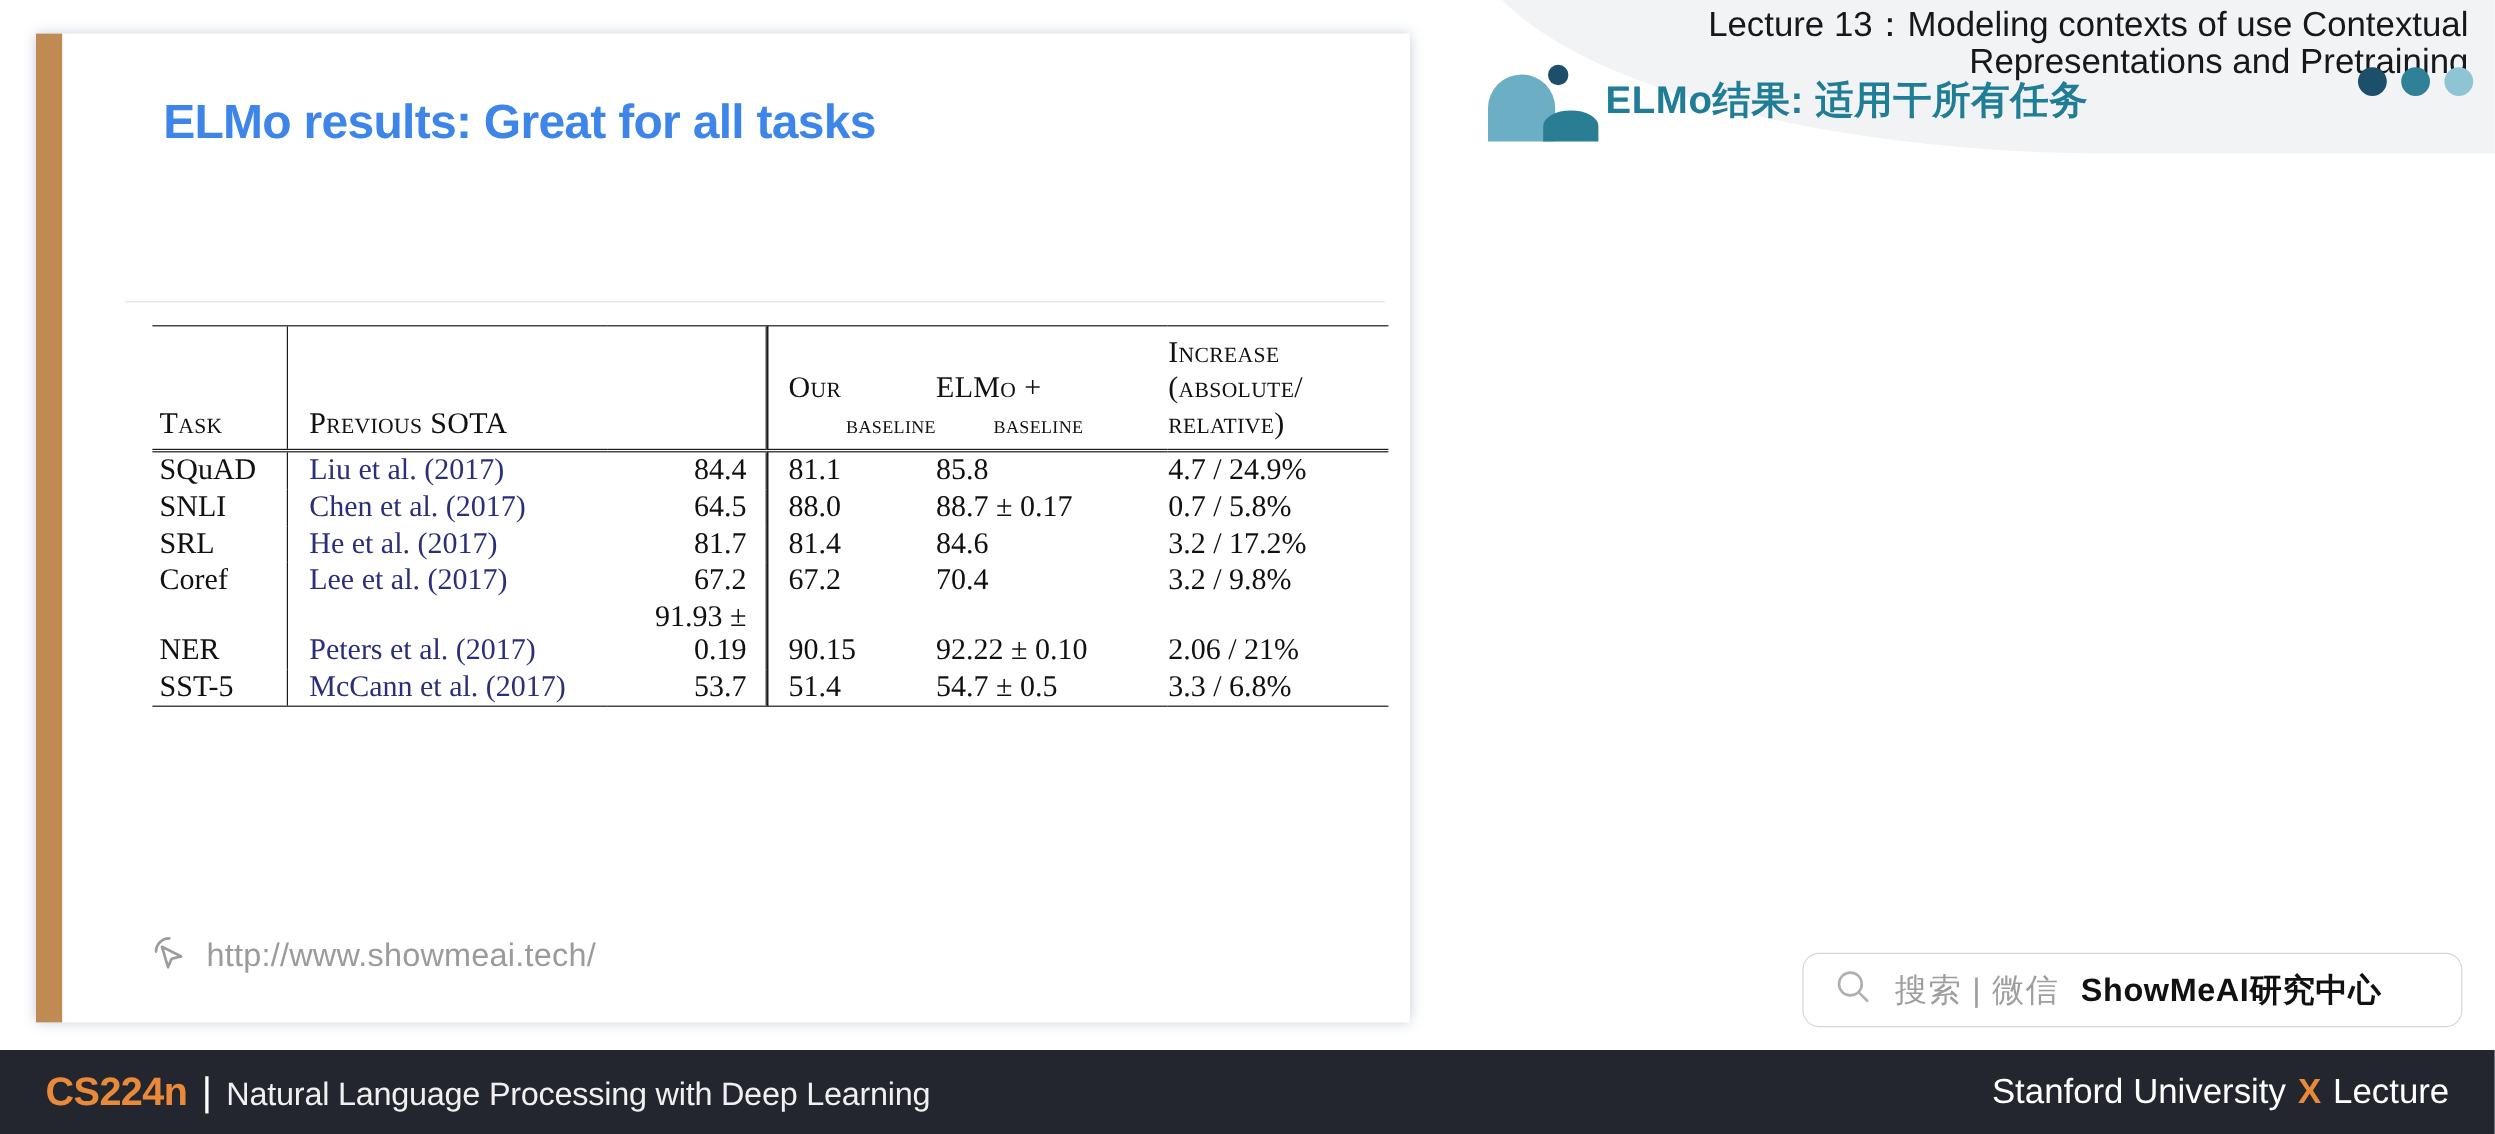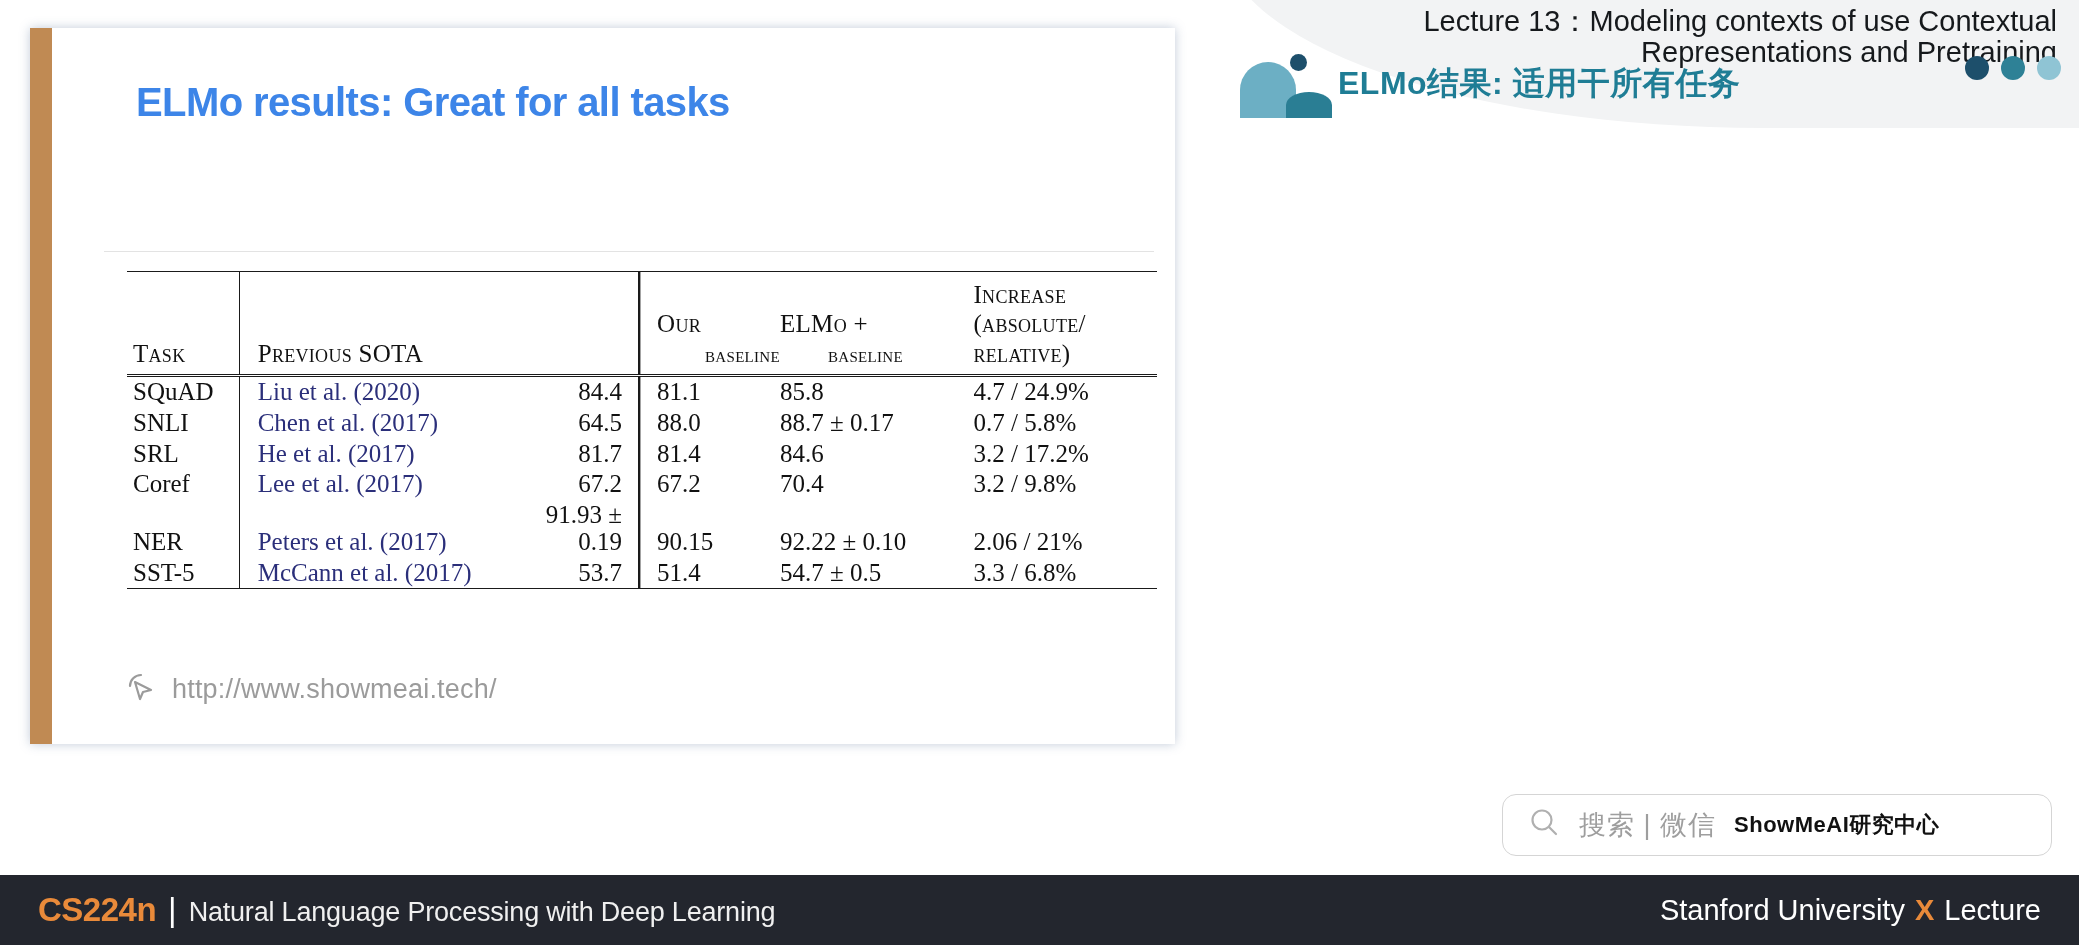--- a/index.html
+++ b/index.html
@@ -14,21 +14,21 @@
     overflow: hidden;
     font-family: "Liberation Sans", sans-serif;
   }
 
   
   #slide-card {
     position: absolute;
     left: 30px;
     top: 28px;
     width: 1145px;
-    height: 716px;
+    height: 824px;
     background: #ffffff;
     box-shadow: 0 0 10px rgba(120,140,170,0.45);
   }
   #slide-accent-bar {
     position: absolute;
     left: 0;
     top: 0;
     width: 22px;
     height: 100%;
     background: #c08a53;
@@ -240,21 +240,21 @@
     gap: 18px;
   }
   #search-pill .sp-placeholder {
     font-family: "Liberation Sans", sans-serif;
     font-size: 27px;
     color: #9e9e9e;
     letter-spacing: 1px;
   }
   #search-pill .sp-brand {
     font-family: "Liberation Sans", sans-serif;
-    font-size: 22px;
+    font-size: 27px;
     font-weight: bold;
     color: #111111;
     letter-spacing: 0.5px;
   }
 
   
   #footer-bar {
     position: absolute;
     left: 0;
     bottom: 0;
@@ -336,21 +336,21 @@
             </td>
             <td class="hdr col-inc">
               <span>Increase</span><br>
               <span>(absolute/</span><br>
               <span>relative)</span>
             </td>
           </tr>
 
           <tr class="row-doubleline">
             <td class="data task">SQuAD</td>
-            <td class="data cite vrule-left">Liu et al. (2020)</td>
+            <td class="data cite vrule-left">Liu et al. (2017)</td>
             <td class="data num">84.4</td>
             <td class="data our vrule-double">81.1</td>
             <td class="data">85.8</td>
             <td class="data">4.7 / 24.9%</td>
           </tr>
           <tr>
             <td class="data task">SNLI</td>
             <td class="data cite vrule-left">Chen et al. (2017)</td>
             <td class="data num">64.5</td>
             <td class="data our vrule-double">88.0</td>

